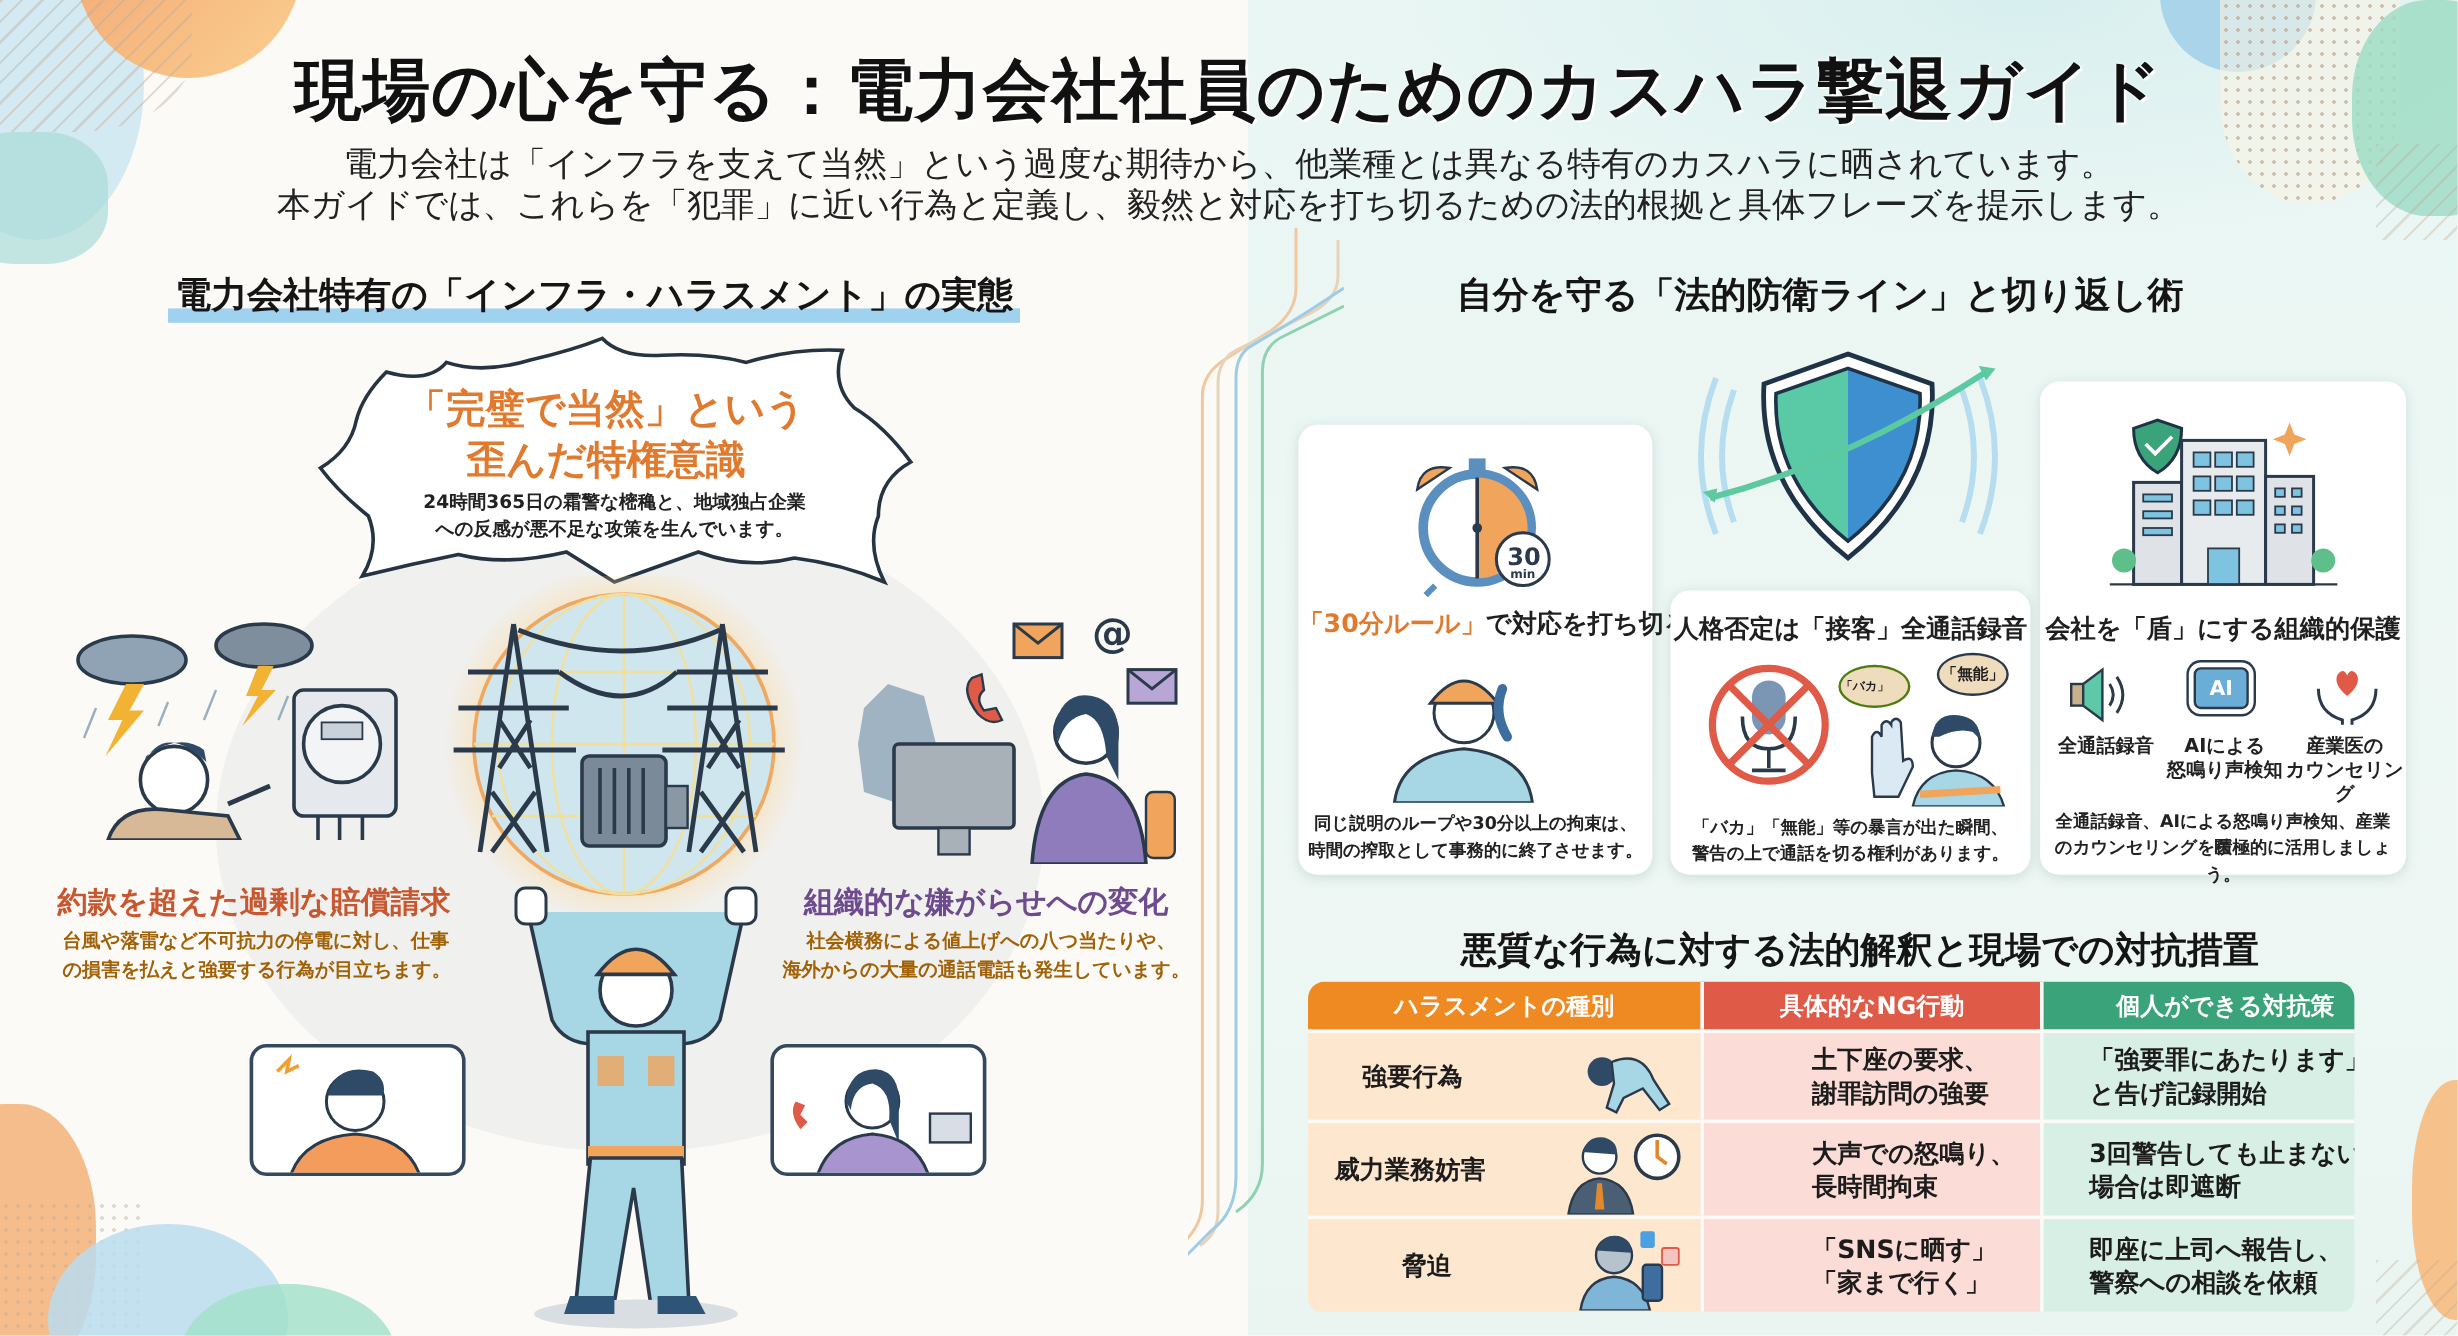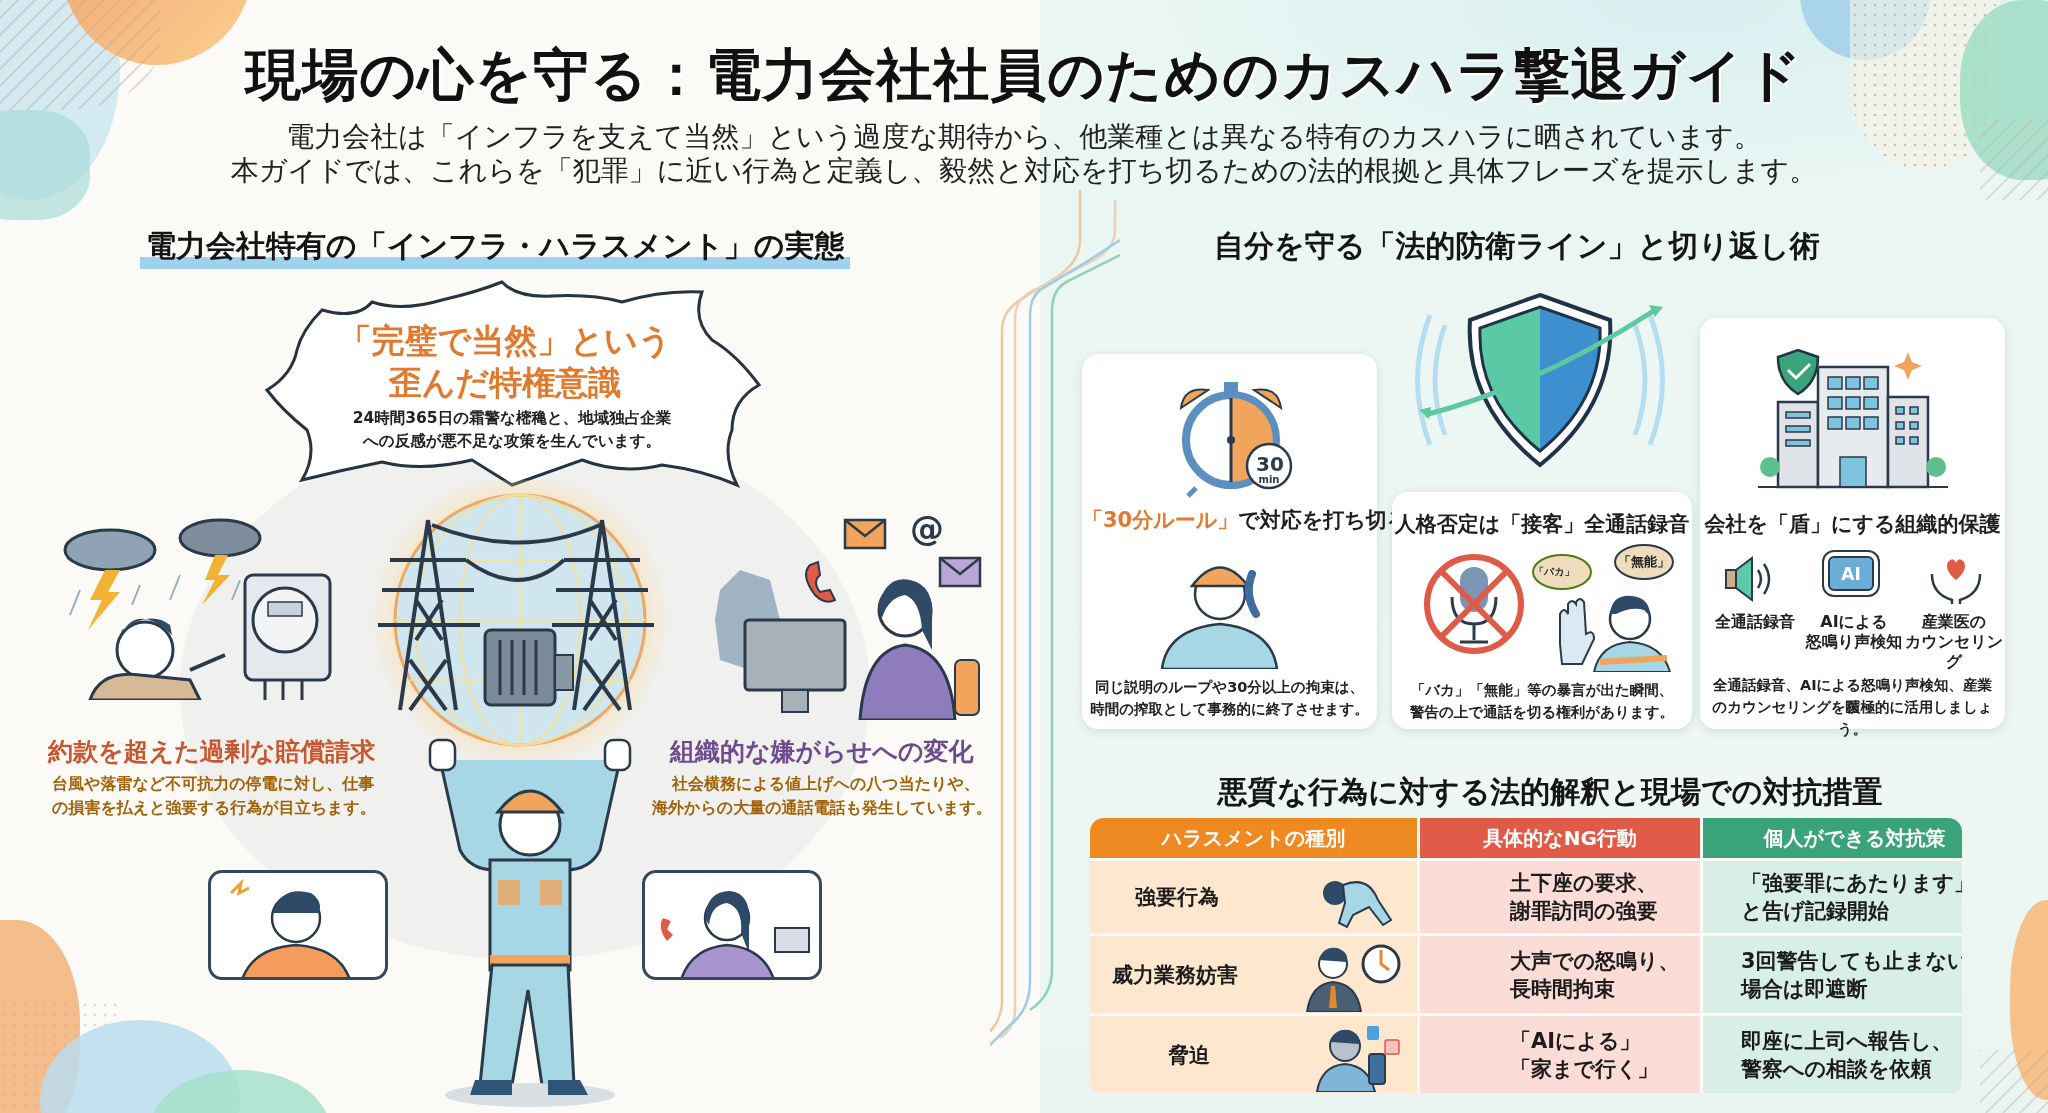--- a/index.html
+++ b/index.html
@@ -393,21 +393,21 @@
       <circle cx="42" cy="26" r="15" fill="#b7c3cc" stroke="#2b3a4a" stroke-width="2"></circle>
       <path d="M28 22 Q32 8 46 10 Q58 14 56 24 Z" fill="#2e4a66"></path>
       <path d="M14 72 Q18 46 42 44 Q66 46 72 72 Z" fill="#7fb6d8" stroke="#2b3a4a" stroke-width="2"></path>
       <rect x="66" y="34" width="16" height="30" rx="3" fill="#3e6e9e" stroke="#2b3a4a" stroke-width="2"></rect>
       <rect x="64" y="6" width="12" height="14" rx="2" fill="#4aa0e0"></rect>
       <rect x="82" y="20" width="14" height="14" rx="2" fill="#f4c4c0" stroke="#e05a48" stroke-width="1.5"></rect>
     </svg>
   </div>
   <div class="td c2">
       <div>
-        <div>「AIによる」</div>
+        <div>「SNSに晒す」</div>
         <div>「家まで行く」</div>
       </div>
     </div>
   <div class="td c3">
       <div>
         <div>即座に上司へ報告し、</div>
         <div>警察への相談を依頼</div>
       </div>
     </div>
 </div>

